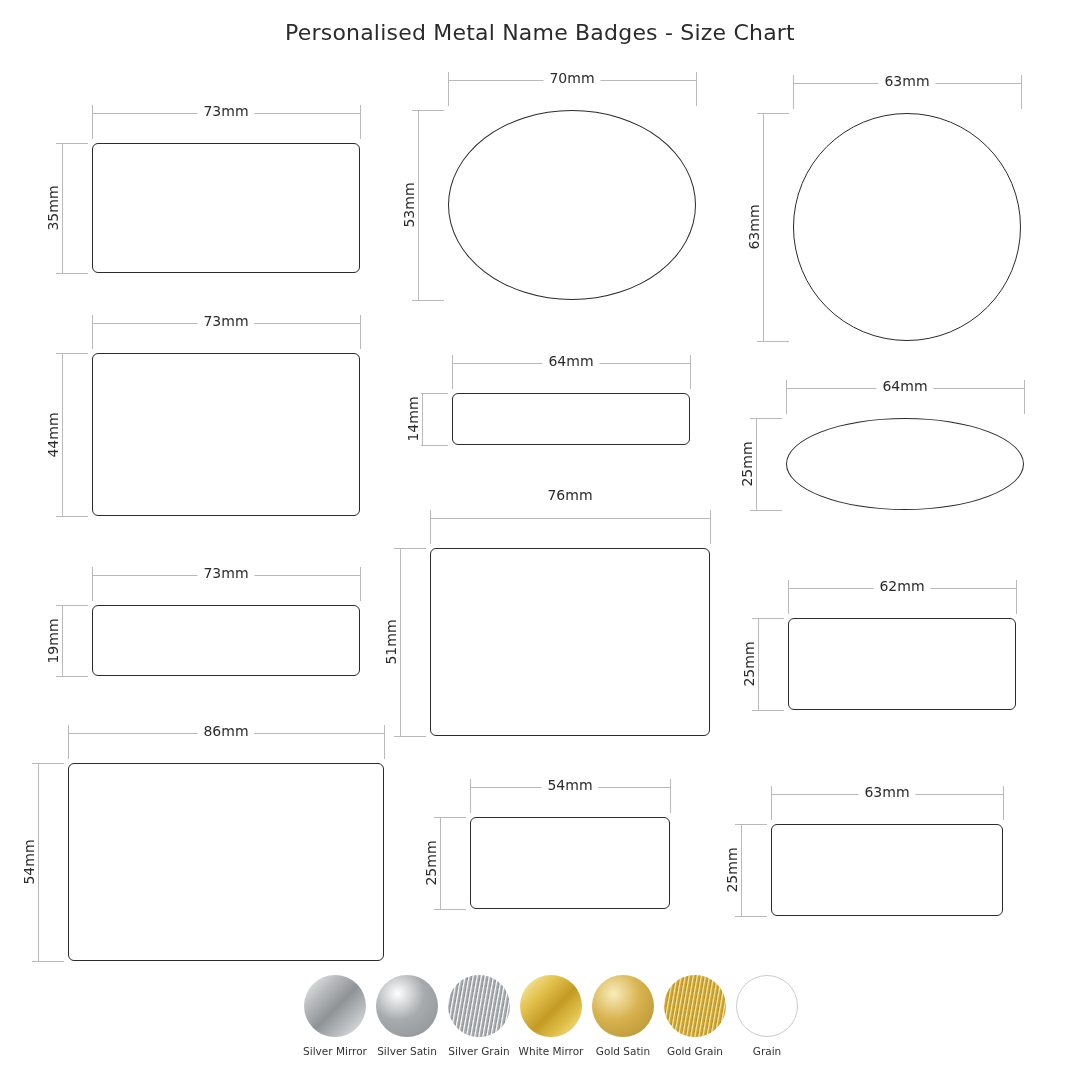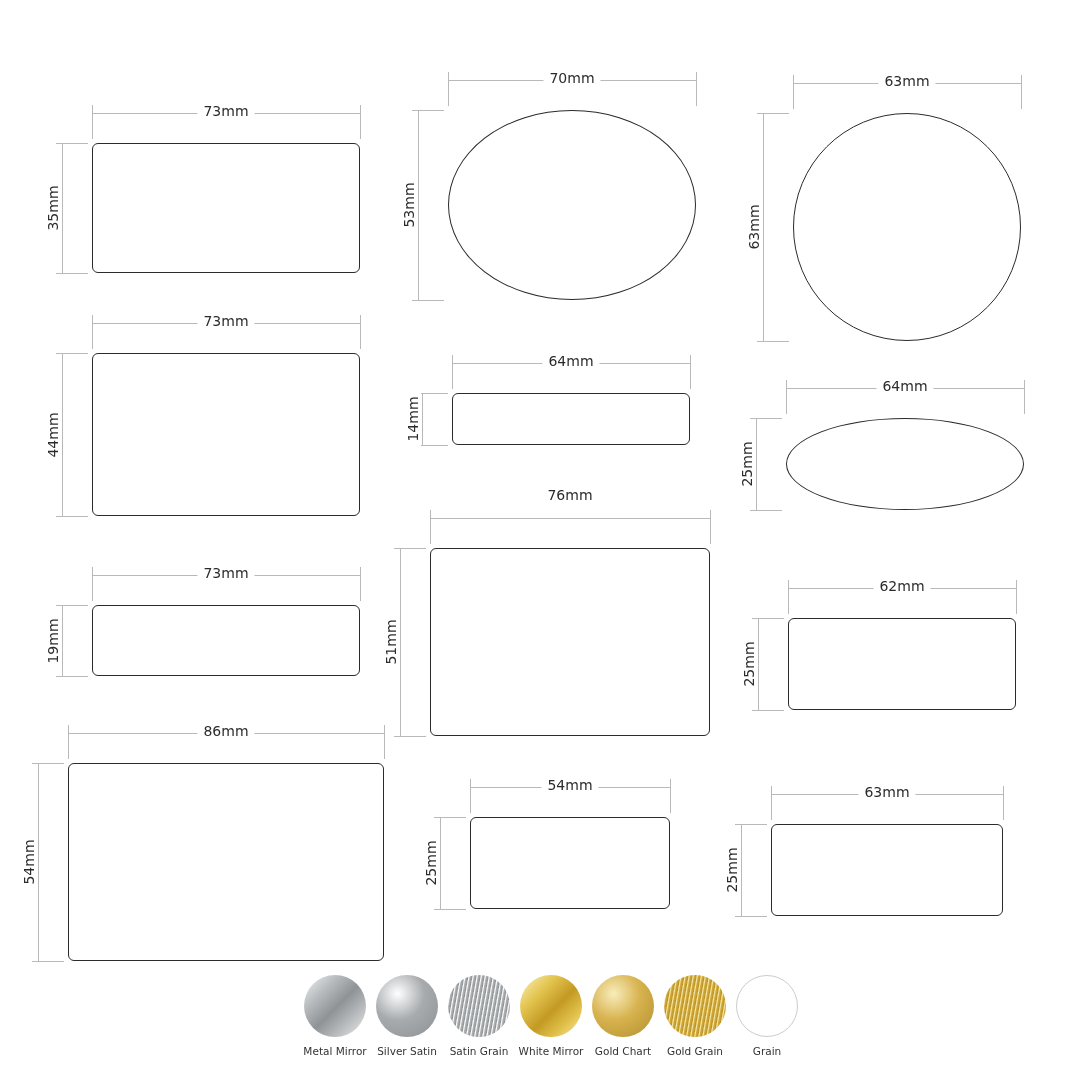--- a/index.html
+++ b/index.html
@@ -116,20 +116,21 @@
     font-size: 10.5px;
     color: #333333;
     white-space: nowrap;
   }
 </style>
 </head>
 <body>
 
 <div id="page">
 
+  <div id="chart-title">Personalised Metal Name Badges - Size Chart</div>
 
   <div id="badges-layer">
       <div class="badge-group" style="left: 0px; top: 0px; width: 1080px; height: 1080px; pointer-events: none;">
         <div class="shape rect" style="left: 92px; top: 143px; width: 268px; height: 130px;"></div>
         <div class="dim-line-h" style="left: 92px; top: 113px; width: 268px;"></div>
         <div class="tick-v" style="left: 92px; top: 105px; height: 34px;"></div>
         <div class="tick-v" style="left: 360px; top: 105px; height: 34px;"></div>
         <div class="dim-label-h" style="left: 226px; top: 103px;">73mm</div>
         <div class="dim-line-v" style="left: 62px; top: 143px; height: 130px;"></div>
         <div class="tick-h" style="left: 56px; top: 143px; width: 32px;"></div>
@@ -257,37 +258,37 @@
         <div class="tick-h" style="left: 735px; top: 916px; width: 32px;"></div>
         <div class="dim-label-v" style="left: 724px; top: 870px;">25mm</div>
       </div>
     </div>
 
   <div id="finishes">
 
     <div id="finishes-items">
         <div class="finish" style="left: 300px;">
           <div class="swatch" style="background: linear-gradient(135deg, rgb(242, 243, 244) 0%, rgb(185, 188, 190) 28%, rgb(143, 147, 150) 52%, rgb(185, 188, 190) 74%, rgb(236, 238, 239) 100%);"></div>
-          <div class="finish-name">Metal Mirror</div>
+          <div class="finish-name">Silver Mirror</div>
         </div>
         <div class="finish" style="left: 372px;">
           <div class="swatch" style="background: radial-gradient(circle at 35% 30%, rgb(255, 255, 255) 0%, rgb(167, 171, 173) 45%, rgb(141, 144, 148) 100%);"></div>
           <div class="finish-name">Silver Satin</div>
         </div>
         <div class="finish" style="left: 444px;">
           <div class="swatch" style="background: repeating-linear-gradient(100deg, rgb(176, 180, 182) 0px, rgb(255, 255, 255) 1px, rgb(176, 180, 182) 2px, rgb(143, 147, 150) 4px);"></div>
-          <div class="finish-name">Satin Grain</div>
+          <div class="finish-name">Silver Grain</div>
         </div>
         <div class="finish" style="left: 516px;">
           <div class="swatch" style="background: linear-gradient(135deg, rgb(253, 244, 194) 0%, rgb(227, 196, 79) 30%, rgb(195, 154, 35) 55%, rgb(227, 196, 79) 78%, rgb(247, 236, 180) 100%);"></div>
           <div class="finish-name">White Mirror</div>
         </div>
         <div class="finish" style="left: 588px;">
           <div class="swatch" style="background: radial-gradient(circle at 35% 30%, rgb(248, 237, 187) 0%, rgb(215, 178, 78) 45%, rgb(178, 144, 47) 100%);"></div>
-          <div class="finish-name">Gold Chart</div>
+          <div class="finish-name">Gold Satin</div>
         </div>
         <div class="finish" style="left: 660px;">
           <div class="swatch" style="background: repeating-linear-gradient(100deg, rgb(212, 172, 61) 0px, rgb(246, 233, 168) 1px, rgb(212, 172, 61) 2px, rgb(184, 147, 44) 4px);"></div>
           <div class="finish-name">Gold Grain</div>
         </div>
         <div class="finish" style="left: 732px;">
           <div class="swatch white"></div>
           <div class="finish-name">Grain</div>
         </div>
       </div>

